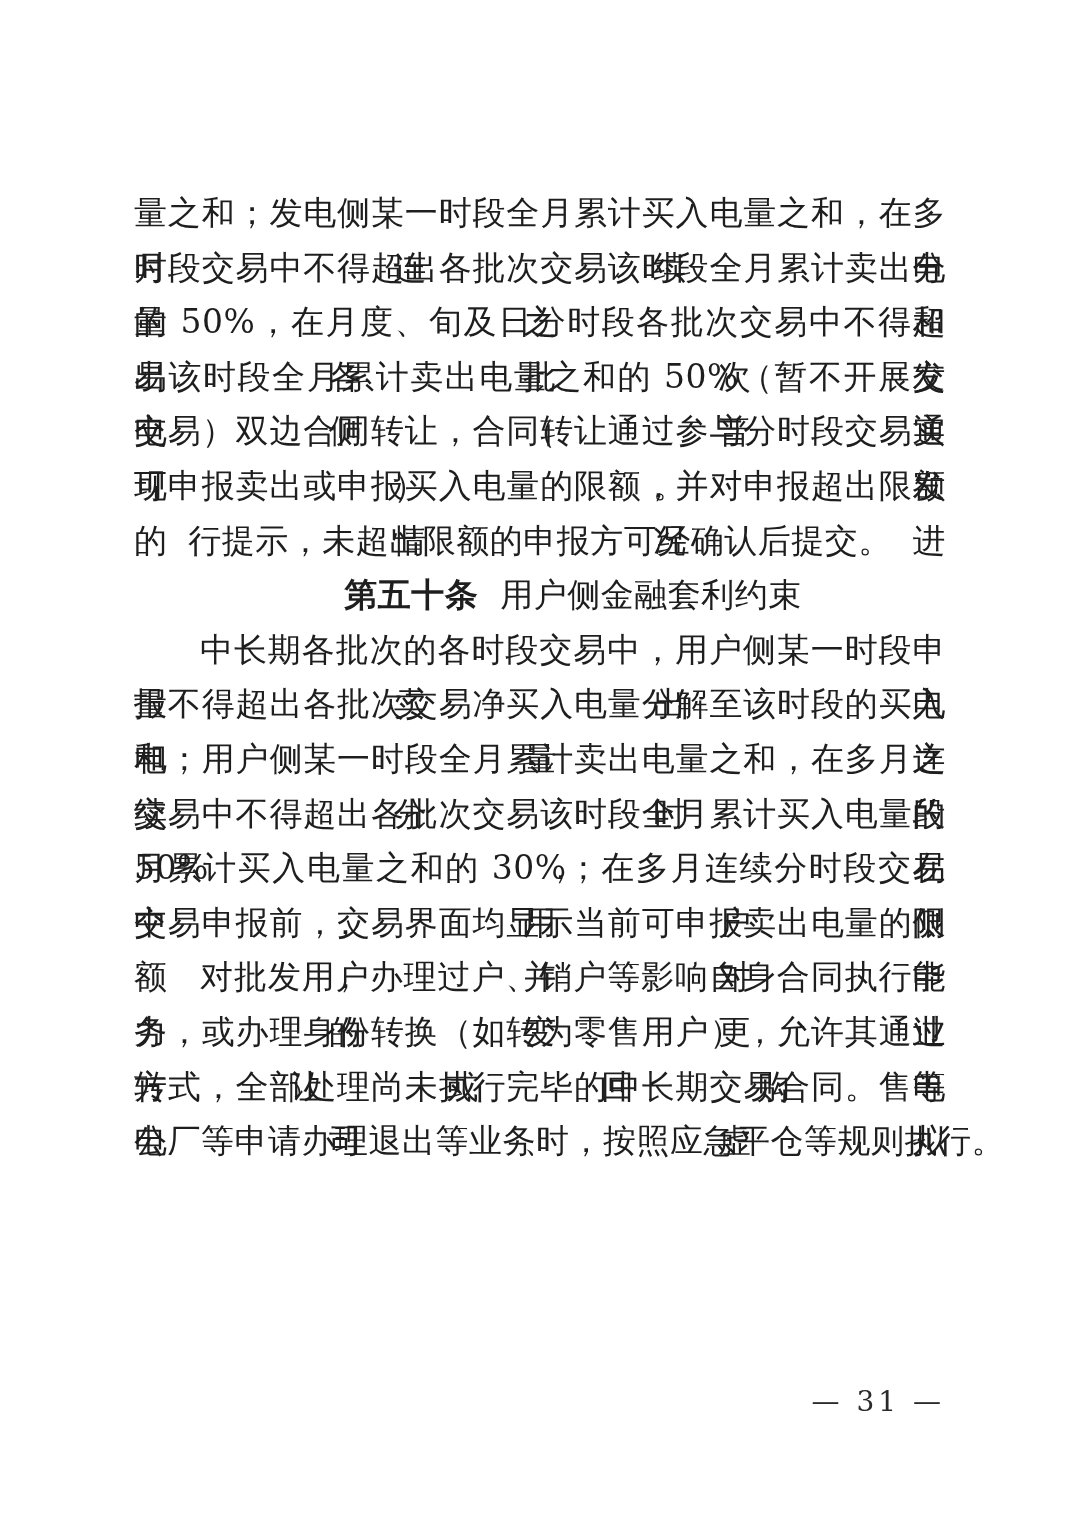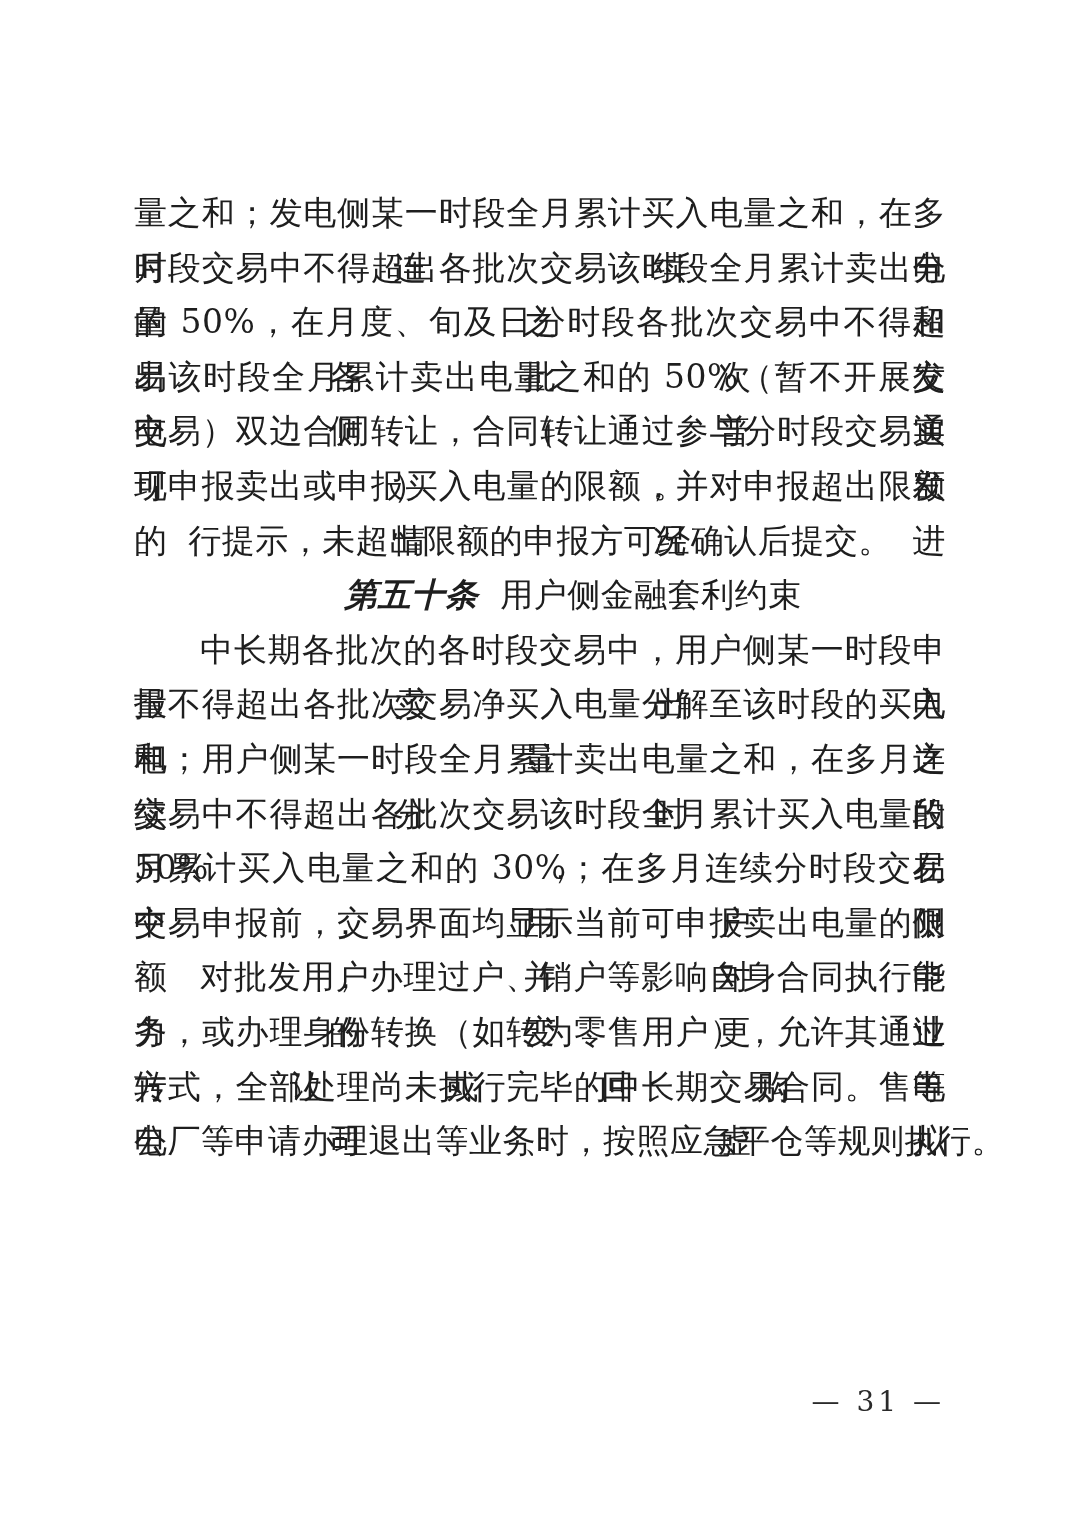--- a/index.html
+++ b/index.html
@@ -37,21 +37,20 @@
   }
   .l {
     text-align: center;
   }
   .indent {
     text-indent: 66px;
   }
   .heading .term {
     font-weight: bold;
     margin-right: 22px;
-    font-style: italic;
   }
   .footer {
     position: absolute;
     right: 135px;
     top: 1382px;
     font-size: 28px;
     line-height: 40px;
     color: #2a2a2a;
     letter-spacing: 4px;
   }

